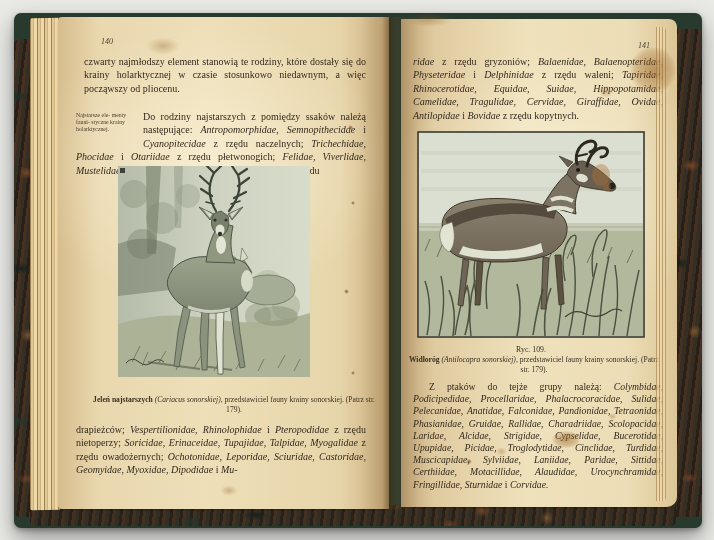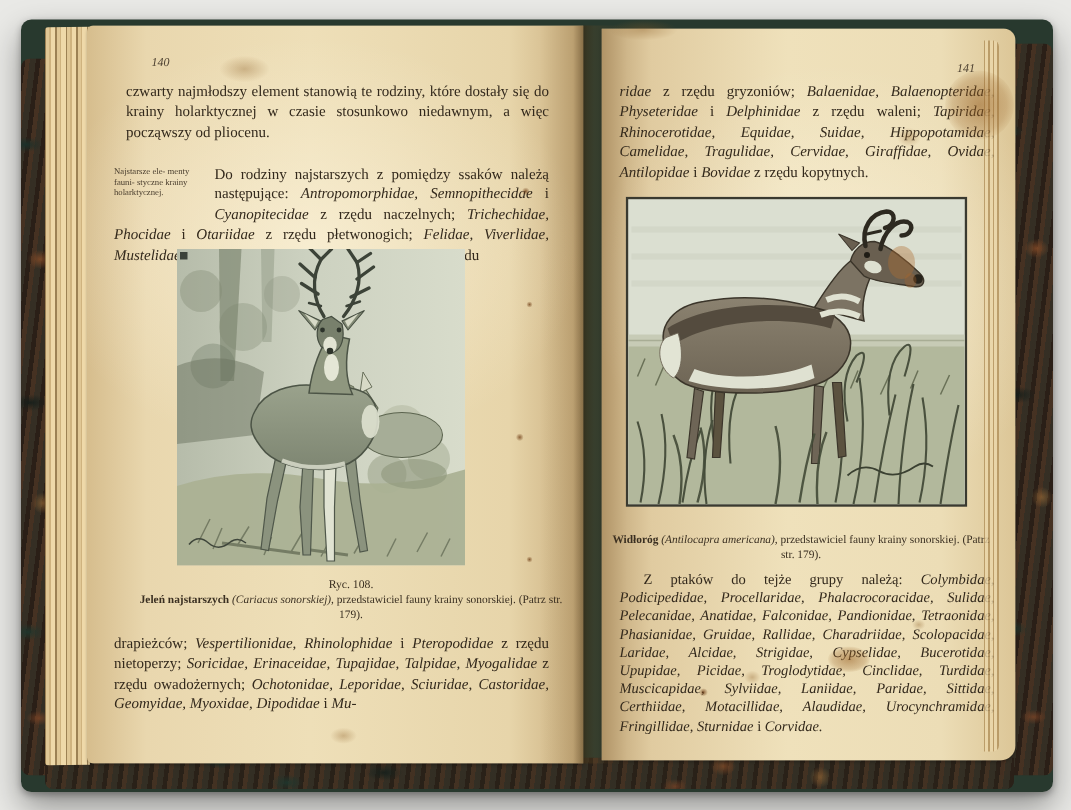--- a/index.html
+++ b/index.html
@@ -138,21 +138,20 @@
               <path d="M-6,-16 l-11,-7 M-8,-27 l-10,-9 M-4,-39 l-8,-8 M-4,-39 l7,-7"></path>
               <path d="M11,-1 C19,-11 24,-24 20,-37"></path>
               <path d="M16,-14 l12,-6 M20,-26 l11,-8 M20,-37 l9,-6 M20,-37 l-6,-9"></path>
               <path d="M-4,-8 l-8,-2 M13,-8 l9,-3" stroke-width="1.6"></path>
             </g>
           </g>
         </g>
         <path d="M8,197 q6,-7 13,-1 t15,-1 q5,-3 10,1" stroke="#3f463b" stroke-width="1" fill="none"></path>
       </svg>
 
-      <div class="figure-num" style="left:40px;top:368px;width:272px;">Ryc. 108.</div>
       <div class="figure-cap" style="left:30px;top:378px;width:292px;"><span class="bd">Jeleń najstarszych </span><span class="it">(Cariacus sonorskiej)</span><span>, przedstawiciel fauny krainy sonorskiej. (Patrz str. 179).</span></div>
 
       <div class="para" style="left:18px;top:406px;width:290px;"><span>drapieżców; </span><span class="it">Vespertilionidae, Rhinolophidae</span><span> i </span><span class="it">Pteropodidae</span><span> z rzędu nietoperzy; </span><span class="it">Soricidae, Erinaceidae, Tupajidae, Talpidae, Myogalidae</span><span> z rzędu owadożernych; </span><span class="it">Ochotonidae, Leporidae, Sciuridae, Castoridae, Geomyidae, Myoxidae, Dipodidae</span><span> i </span><span class="it">Mu-</span></div>
     </div>
 
     <div class="page page-right">
       <div class="pagenum" style="left:237px;top:22px;">141</div>
 
       <div class="para" style="left:12px;top:36px;width:250px;"><span class="it">ridae</span><span> z rzędu gryzoniów; </span><span class="it">Balaenidae, Balaenopteridae, Physeteridae</span><span> i </span><span class="it">Delphinidae</span><span> z rzędu waleni; </span><span class="it">Tapiridae, Rhinocerotidae, Equidae, Suidae, Hippopotamidae, Camelidae, Tragulidae, Cervidae, Giraffidae, Ovidae, Antilopidae</span><span> i </span><span class="it">Bovidae</span><span> z rzędu kopytnych.</span></div>
 
@@ -206,21 +205,22 @@
           </g>
         </g>
         <g stroke="#434a37" stroke-width="1.6" fill="none" opacity=".9">
           <path d="M36,205 q4,-26 -4,-46 M48,204 q8,-28 2,-50 M100,205 q6,-30 0,-52 M116,204 q4,-26 10,-46 M128,205 q-2,-28 6,-48"></path>
         </g>
         <path d="M148,186 q10,-9 21,-3 t24,-3 q6,-4 12,0" stroke="#3a4031" stroke-width="1.2" fill="none"></path>
         <ellipse cx="184" cy="44" rx="9" ry="11" fill="#b06f33" opacity=".38"></ellipse>
         <ellipse cx="190" cy="56" rx="4" ry="5" fill="#a5642c" opacity=".35"></ellipse>
       </svg>
 
-      <div class="figure-cap" style="left:4px;top:336px;width:258px;"><span class="bd">Widłoróg </span><span class="it">(Antilocapra americana)</span><span>, przedstawiciel fauny krainy sonorskiej. (Patrz str. 179).</span></div>
+      <div class="figure-num" style="left:16px;top:326px;width:228px;">Ryc. 109.</div>
+      <div class="figure-cap" style="left:4px;top:336px;width:258px;"><span class="bd">Widłoróg </span><span class="it">(Antilocapra sonorskiej)</span><span>, przedstawiciel fauny krainy sonorskiej. (Patrz str. 179).</span></div>
 
       <div class="para" style="left:12px;top:362px;width:250px;font-size:9.7px;line-height:12.2px;text-indent:16px;"><span>Z ptaków do tejże grupy należą: </span><span class="it">Colymbidae, Podicipedidae, Procellaridae, Phalacrocoracidae, Sulidae, Pelecanidae, Anatidae, Falconidae, Pandionidae, Tetraonidae, Phasianidae, Gruidae, Rallidae, Charadriidae, Scolopacidae, Laridae, Alcidae, Strigidae, Cypselidae, Bucerotidae, Upupidae, Picidae, Troglodytidae, Cinclidae, Turdidae, Muscicapidae, Sylviidae, Laniidae, Paridae, Sittidae, Certhiidae, Motacillidae, Alaudidae, Urocynchramidae, Fringillidae, Sturnidae</span><span> i </span><span class="it">Corvidae.</span></div>
     </div>
 
     <div class="gutter"></div>
     <div class="fore-edge-right"></div>
 
     <div class="stain s-big" style="left:616px;top:34px;width:46px;height:46px;"></div>
     <div class="stain s-soft" style="left:584px;top:72px;width:16px;height:13px;"></div>
     <div class="stain s-soft" style="left:392px;top:0px;width:46px;height:14px;"></div>

